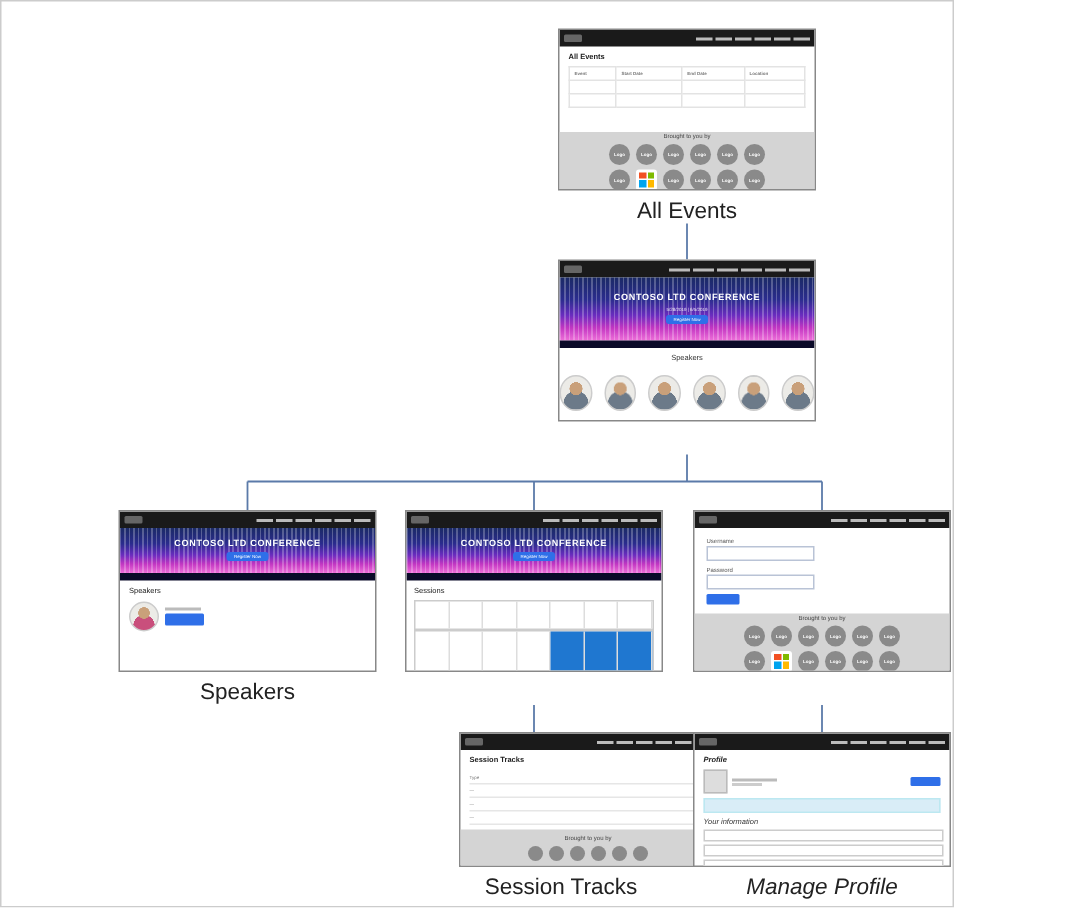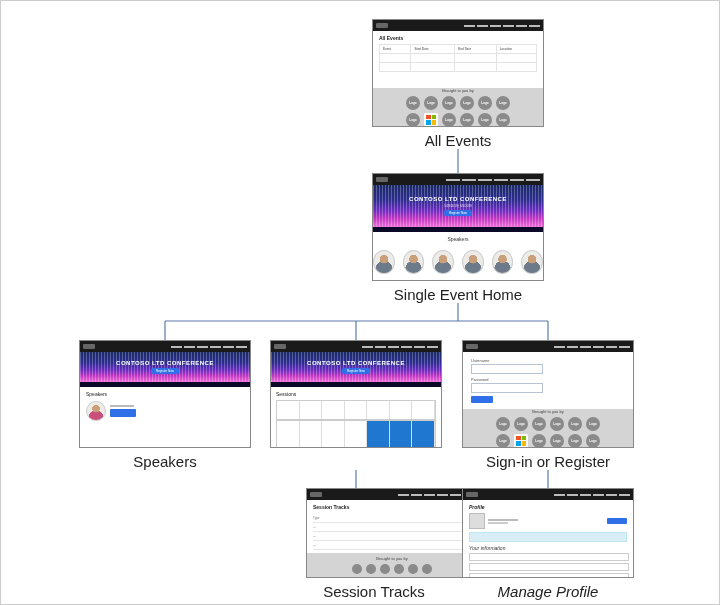--- a/index.html
+++ b/index.html
@@ -3,21 +3,21 @@
 <meta charset="utf-8">
 <style>
   html, body {
     margin: 0;
     padding: 0;
     background: #fff;
     font-family: "Segoe UI", Arial, sans-serif;
   }
   .frame {
     position: relative;
-    width: 720px;
+    width: 636px;
     height: 605px;
     border: 1px solid #ccc;
     box-sizing: border-box;
     overflow: hidden;
   }
   svg.connectors {
     position: absolute;
     left: 0; top: 0;
     width: 720px;
     height: 605px;
@@ -318,21 +318,20 @@
       <div style="text-align:center;padding-top:4px;" class="stext">Speakers</div>
       <div class="avs">
         <div class="av"></div>
         <div class="av"></div>
         <div class="av"></div>
         <div class="av"></div>
         <div class="av"></div>
         <div class="av"></div>
       </div>
     </div>
-    <div class="caption">Single Event Home</div>
   </div>
 
   <div class="node" style="left:78px; top:339px;">
     <div class="thumb">
       <div class="tbar">
         <div class="brand"></div>
         <div class="navs">
             <span></span>
             <span></span>
             <span></span>
@@ -438,21 +437,20 @@
               <i></i>
               <i></i>
             </div>
           <div class="lg">Logo</div>
           <div class="lg">Logo</div>
           <div class="lg">Logo</div>
           <div class="lg">Logo</div>
         </div>
       </div>
     </div>
-    <div class="caption">Sign-in or Register</div>
   </div>
 
   <div class="node" style="left:269px; top:487px;padding-left:36px;">
     <div class="thumb" style="height:90px;">
       <div class="tbar">
         <div class="brand"></div>
         <div class="navs">
             <span></span>
             <span></span>
             <span></span>

